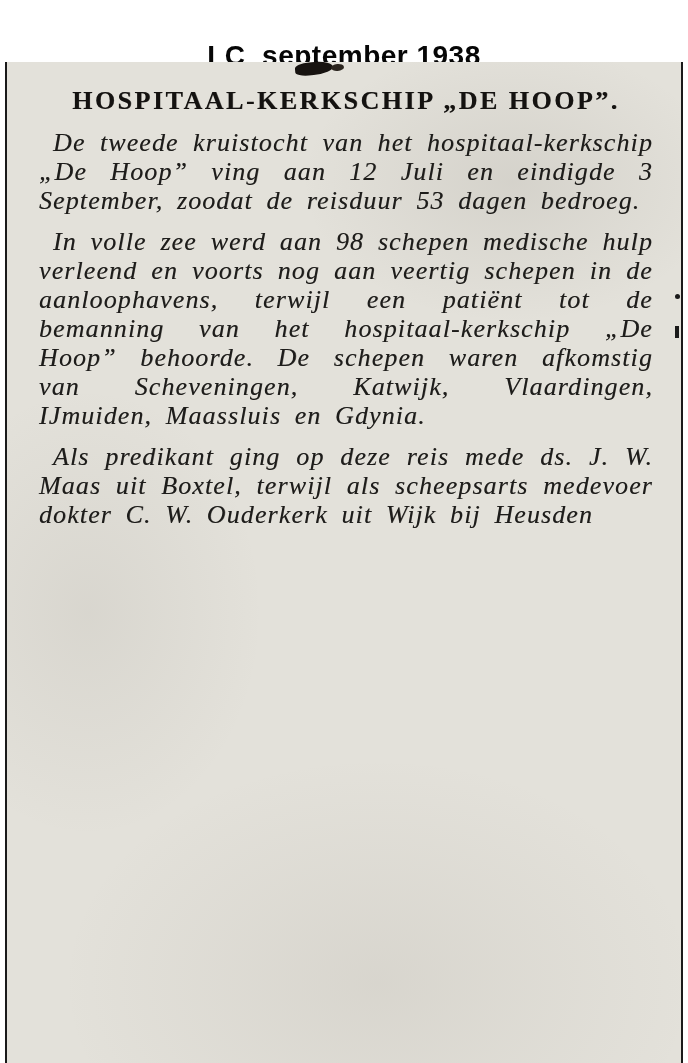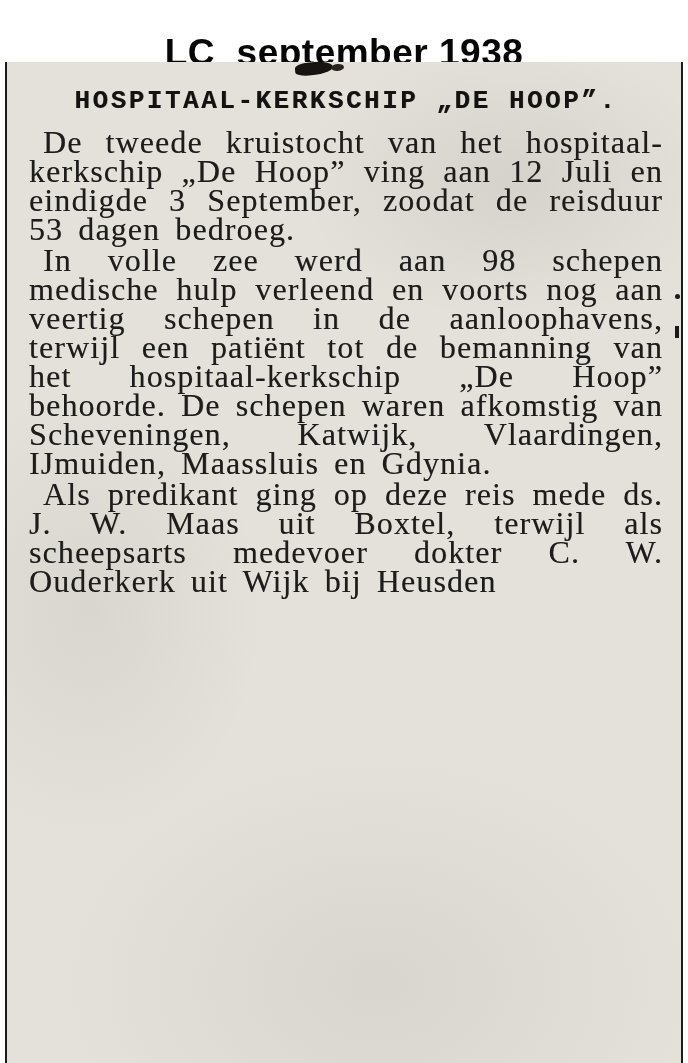--- a/index.html
+++ b/index.html
@@ -9,27 +9,27 @@
   body {
     width: 688px;
     height: 1063px;
     background: #ffffff;
     position: relative;
     overflow: hidden;
     font-family: "Liberation Serif", serif;
   }
   .caption {
     position: absolute;
-    top: 32px;
+    top: 40px;
     left: 0;
     width: 100%;
     text-align: center;
     font-family: "Liberation Sans", sans-serif;
     font-weight: 700;
-    font-size: 37px;
+    font-size: 28px;
     letter-spacing: 0.5px;
     color: #060606;
     white-space: pre;
   }
   .clipping {
     position: absolute;
     top: 62px;
     left: 5px;
     width: 678px;
     bottom: 0;
@@ -72,31 +72,31 @@
   .mark-2 { right: 2px; top: 264px; width: 4px; height: 12px; }
   .headline {
     font-size: 26px;
     font-weight: 700;
     letter-spacing: 2.5px;
     text-align: center;
     margin: 0 0 12px 0;
     white-space: nowrap;
     color: #141210;
     text-shadow: 0.4px 0 0 rgba(20,18,16,0.5);
-    font-family: Liberation Mono, monospace;
   }
   .body-text p {
-    font-size: 32px;
+    font-size: 26px;
     line-height: 29px;
     text-align: justify;
     text-indent: 14px;
-    margin: 2px;
+    margin: 12px;
     letter-spacing: 1.1px;
     word-spacing: 6px;
     text-shadow: 0.3px 0 0 rgba(25,22,20,0.45);
+    font-style: italic;
   }
 </style>
 </head>
 <body>
 
 <div class="caption">LC  september 1938</div>
 
 <div class="clipping">
   <div class="ink-blot"></div>
   <div class="mark mark-1"></div>

